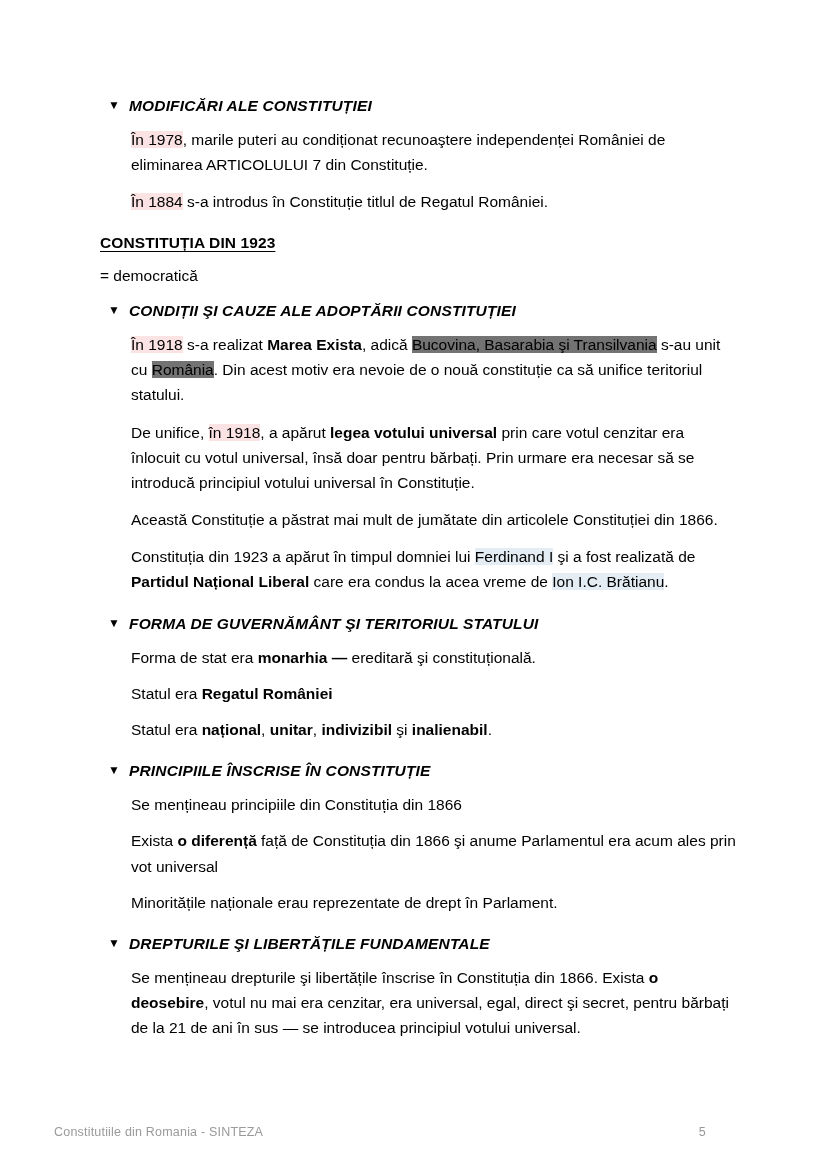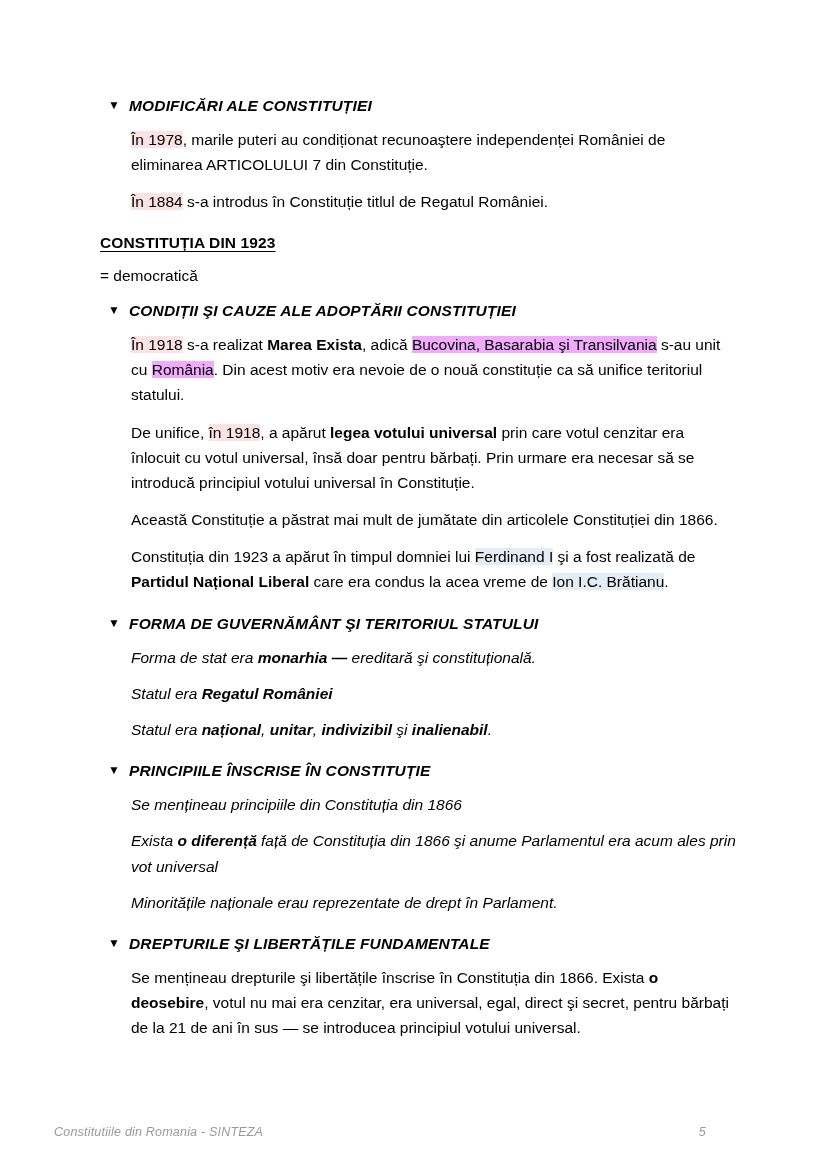--- a/index.html
+++ b/index.html
@@ -64,47 +64,46 @@
   }
 
   
   .para {
     font-size: 15.5px;
     line-height: 1.62;
     margin: 0 0 12px 0;
     padding-left: 31px;
     max-width: 625px;
   }
-  .para.tight { margin-bottom: 11px; font-style: italic; }
+  .para.tight { margin-bottom: 11px; }
 
   .gap-sm { height: 8px; }
 
   b, strong { font-weight: bold; }
 
   
   .hl-pink  { background: #fbe3e4; }
-  .hl-gray  { background: #f0abfc; }
+  .hl-gray  { background: #737373; }
   .hl-blue  { background: #e4edf4; }
 
   
   .footer {
     position: absolute;
     left: 0;
     bottom: 0;
     width: 760px;
     height: 78px;
     box-sizing: border-box;
     padding: 0 54px;
     display: flex;
     align-items: center;
     justify-content: space-between;
     font-size: 12.5px;
     color: #9a9a9a;
     letter-spacing: 0.2px;
-    font-style: italic;
   }
   .footer .pg { color: #9a9a9a; }
 </style>
 </head>
 <body>
 
 <div class="page">
   <div class="content">
 
     <div class="sec-head">

